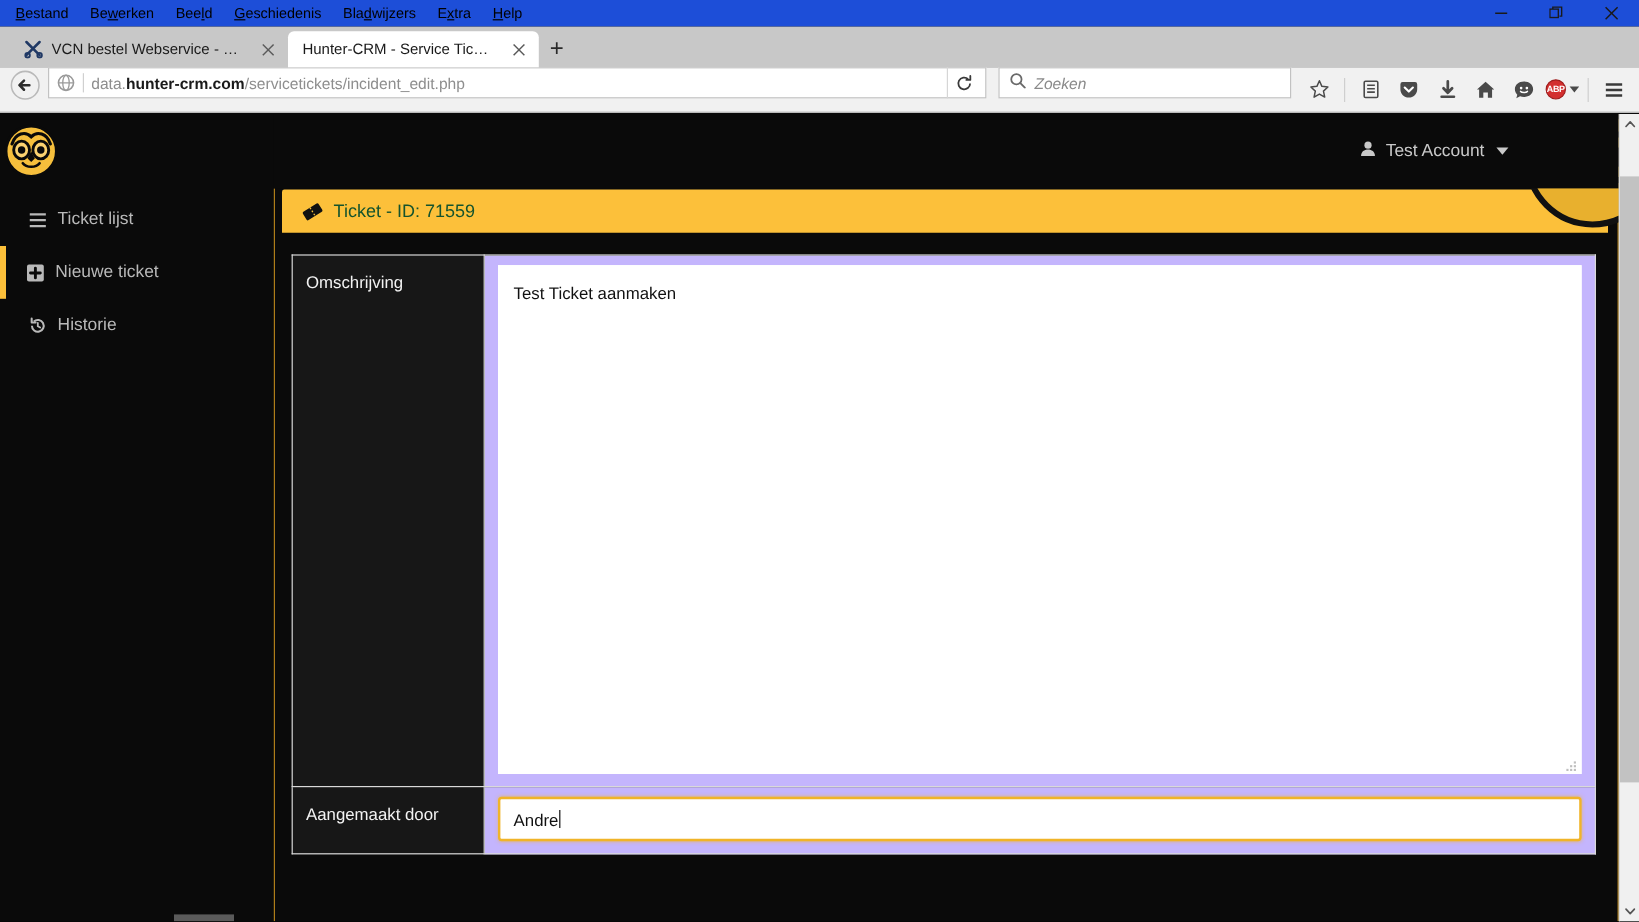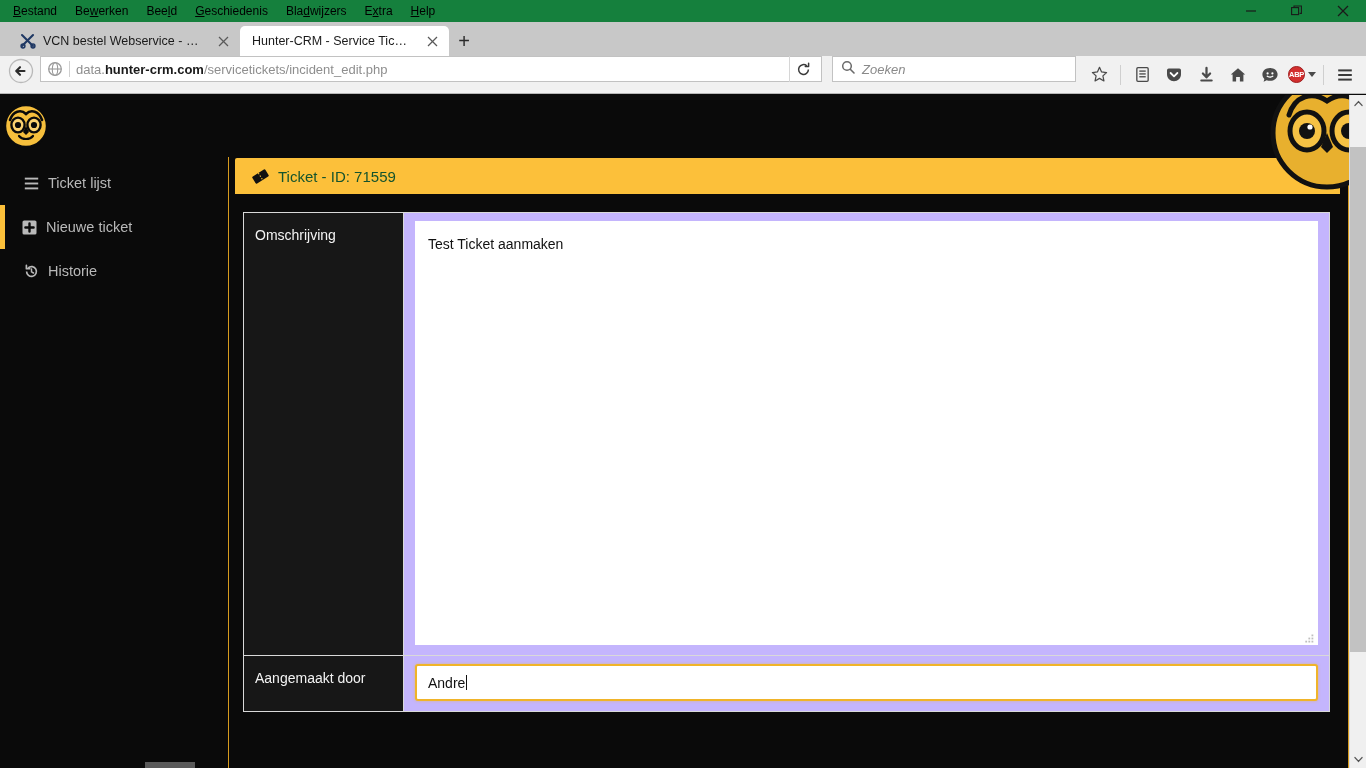--- a/index.html
+++ b/index.html
@@ -8,21 +8,21 @@
     overflow: hidden;
     font-family: "Liberation Sans", sans-serif;
     background: #0a0a0a;
   }
   * { box-sizing: border-box; }
 
   
   .browser { width: 1366px; height: 768px; position: relative; }
 
   .menubar {
-    height: 22px; background: #15803d; display: flex; align-items: center;
+    height: 22px; background: #1d4ed8; display: flex; align-items: center;
     padding-left: 4px; position: relative;
   }
   .menu-item {
     font-size: 12px; color: #000; padding: 2px 9px; line-height: 16px;
     white-space: nowrap;
   }
   .menu-item u { text-decoration: underline; }
   .winctrls {
     position: absolute; right: 0; top: 0; height: 22px;
     display: flex; align-items: center;
@@ -395,20 +395,32 @@
           <ellipse cx="38" cy="56" rx="17" ry="19" fill="#f6c244" stroke="#111" stroke-width="5"></ellipse>
           <circle cx="38" cy="56" r="8" fill="#111"></circle>
           <circle cx="41" cy="52" r="2.6" fill="#fff"></circle>
           <ellipse cx="80" cy="56" rx="17" ry="19" fill="#f6c244" stroke="#111" stroke-width="5"></ellipse>
           <circle cx="80" cy="56" r="8" fill="#111"></circle>
           <circle cx="83" cy="52" r="2.6" fill="#fff"></circle>
           <path d="M58 58 L52 72 L58 78 L64 72 Z" fill="#111"></path>
         </svg>
       </div>
 
+      <div class="app-topbar">
+        <div class="account">
+          <span>
+            <svg width="14" height="14" viewBox="0 0 14 14">
+                <circle cx="7" cy="4" r="3" fill="#c9c9c9"></circle>
+                <path d="M1.2 13 C1.2 9.4 4 7.6 7 7.6 C10 7.6 12.8 9.4 12.8 13 Z" fill="#c9c9c9"></path>
+              </svg>
+          </span>
+          <span>Test Account</span>
+          <span class="caret"></span>
+        </div>
+      </div>
 
       <div class="sidebar">
         <div class="logo-wrap">
           <svg width="46" height="46" viewBox="0 0 46 46">
             <circle cx="23" cy="23" r="21" fill="#f6bf3c"></circle>
             <circle cx="23" cy="23" r="21" fill="none" stroke="#0a0a0a" stroke-width="2.4"></circle>
             <path d="M7 17 C10 8 18 6 23 11 C28 6 36 8 39 17" fill="none" stroke="#0a0a0a" stroke-width="2.6" stroke-linecap="round"></path>
             <ellipse cx="15" cy="22" rx="6.6" ry="7.4" fill="#fbd270" stroke="#0a0a0a" stroke-width="2.4"></ellipse>
             <circle cx="15" cy="22" r="3.1" fill="#0a0a0a"></circle>
             <ellipse cx="31" cy="22" rx="6.6" ry="7.4" fill="#fbd270" stroke="#0a0a0a" stroke-width="2.4"></ellipse>

